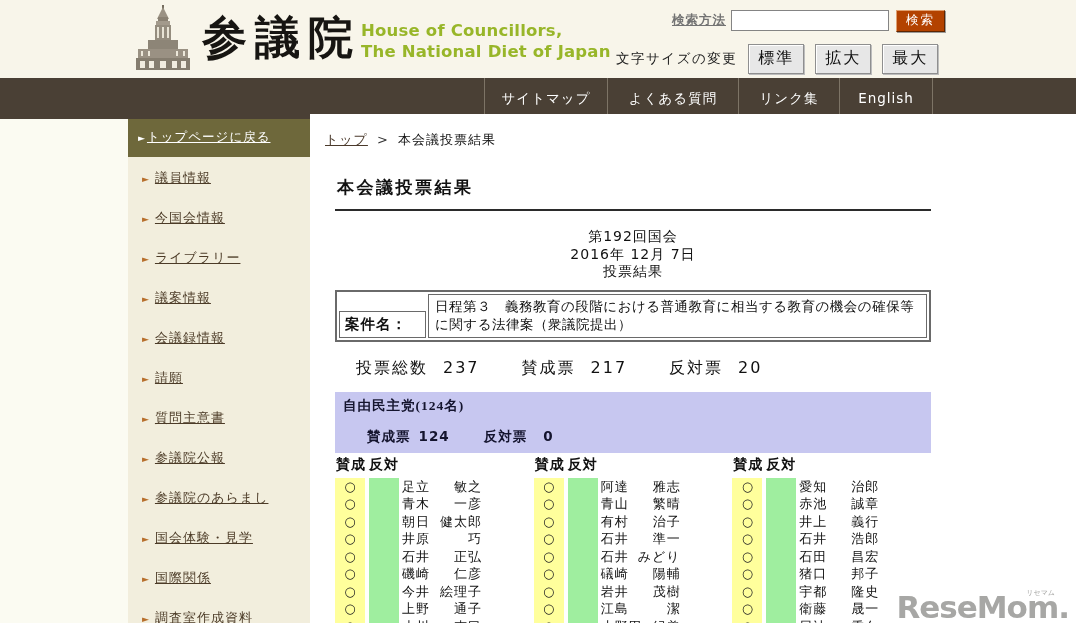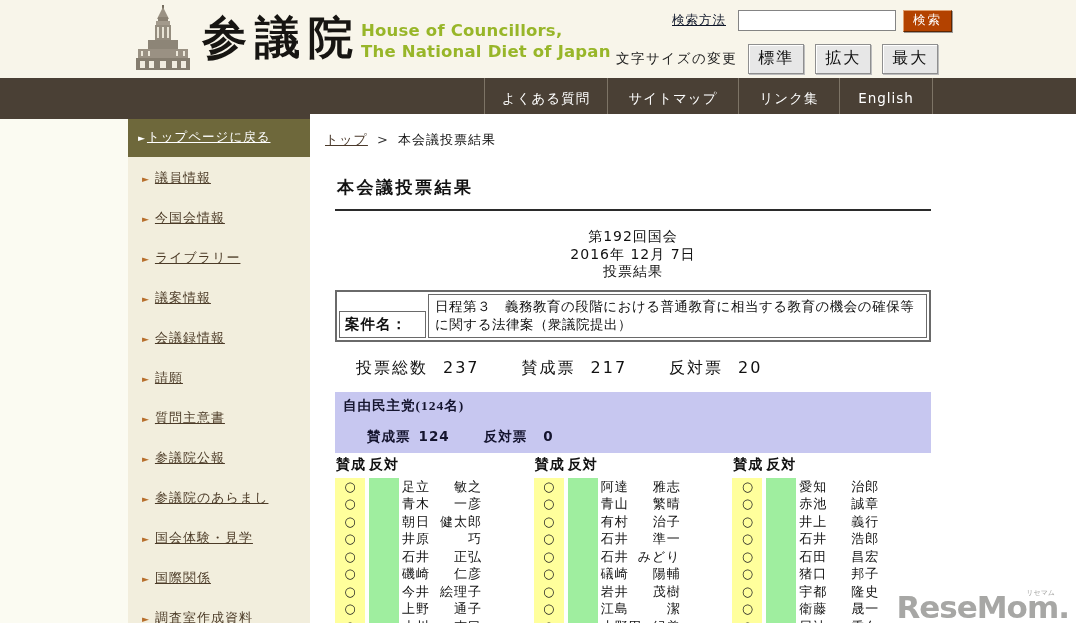--- a/index.html
+++ b/index.html
@@ -10,22 +10,22 @@
     color:#111;
   }
   
   #header{position:absolute;left:0;top:0;width:1076px;height:78px;background:#f8f5ea;}
   .logo{position:absolute;left:136px;top:3px;display:flex;align-items:flex-start;}
   .kanji{font-family:"DejaVu Serif","Liberation Serif",serif;font-weight:bold;
          font-size:45px;line-height:70px;margin-left:12px;letter-spacing:8px;color:#171512;}
   .subtitle{margin-top:18px;color:var(--accent-green,#98b629);
             font-size:16.5px;font-weight:bold;line-height:1.25;letter-spacing:0.2px;}
   .search-row{position:absolute;left:672px;top:10px;display:flex;align-items:center;}
-  .search-how{color:#0f172a;font-size:12.5px;font-weight:normal;text-decoration:underline;
-              margin-right:12px;letter-spacing:1px;cursor:pointer;white-space:nowrap;}
+  .search-how{color:#737373;font-size:12.5px;font-weight:bold;text-decoration:underline;
+              margin-right:5px;letter-spacing:1px;cursor:pointer;white-space:nowrap;}
   .search-input{width:150px;height:17px;border:1px solid #848484;background:#fff;font-size:12px;padding:1px 3px;}
   .search-btn{margin-left:7px;background:var(--search-red,#b34200);color:#fff;font-size:12.5px;
               padding:3px 9px 4px;border:1px solid;border-color:#e0a070 #5e2500 #5e2500 #e0a070;
               box-shadow:1px 1px 0 #9a9a9a;letter-spacing:2px;cursor:pointer;line-height:1;text-align:right;}
   .fontsize-row{position:absolute;left:616px;top:44px;display:flex;align-items:center;}
   .fs-label{font-size:13.5px;color:#222;margin-right:11px;letter-spacing:1.5px;white-space:nowrap;}
   .fs-btn{width:54px;height:28px;background:#e7e7e7;border:1px solid #8f8f8f;
           box-shadow:inset 1px 1px 0 #fff,1px 1px 0 #bdbdbd;
           font-size:16px;line-height:26px;text-align:center;color:#111;
           letter-spacing:2px;margin-right:11px;cursor:pointer;}
@@ -139,23 +139,23 @@
         <div class="fs-btn">拡大</div>
 
         <div class="fs-btn">最大</div>
       </div>
   </div>
 </div>
 
 <div id="navbar">
   <div class="nav-items">
 
+      <div>サイトマップ</div>
+
       <div>よくある質問</div>
-
-      <div>サイトマップ</div>
 
       <div>リンク集</div>
 
       <div>English</div>
     </div>
 </div>
 
 <div id="left-strip"></div>
 
 <div id="sidebar">

